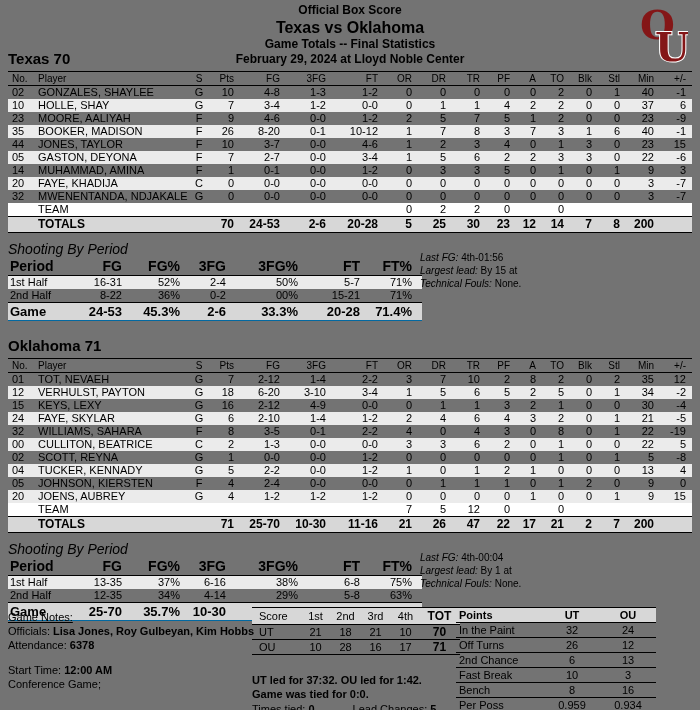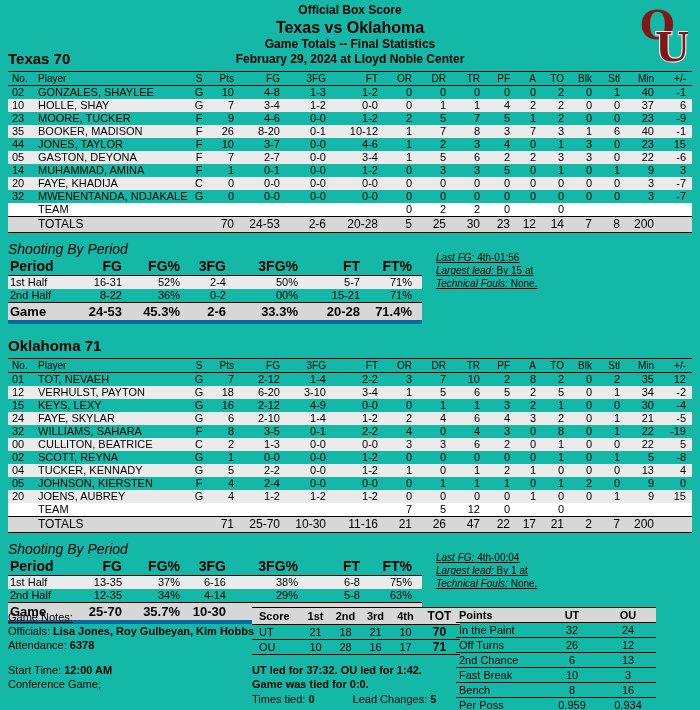--- a/index.html
+++ b/index.html
@@ -1,17 +1,17 @@
 <!DOCTYPE html>
 <html><head>
 <meta charset="utf-8">
 <style>
   html,body{margin:0;padding:0;background:#fff;}
   body{width:700px;height:710px;font-family:"Liberation Sans",sans-serif;color:#000;position:relative;overflow:hidden;}
-  .page{position:relative;width:700px;height:710px;background:#14b8a6;}
+  .page{position:relative;width:700px;height:710px;background:#737373;}
 
   
   .box-header{position:absolute;top:3px;left:0;right:0;text-align:center;line-height:1.22;}
   .bh1{font-size:12px;font-weight:bold;}
   .bh2{font-size:16px;font-weight:bold;}
   .bh3{font-size:12px;font-weight:bold;}
   .bh4{font-size:12px;font-weight:bold;}
   .logo{position:absolute;top:4px;right:12px;width:48px;height:60px;}
 
   .team-section{position:absolute;left:8px;width:684px;}
@@ -25,53 +25,53 @@
   
   .playertbl{width:684px;font-size:11px;}
   .playertbl th{font-size:10px;font-weight:normal;border-top:1px solid #000;border-bottom:1px solid #000;padding:1px 2px;}
   .playertbl td{padding:1px 2px;line-height:11px;height:11px;}
   .playertbl th:nth-child(1),.playertbl td:nth-child(1){text-align:left;padding-left:4px;}
   .playertbl th:nth-child(2),.playertbl td:nth-child(2){text-align:left;}
   .playertbl th:nth-child(3),.playertbl td:nth-child(3){text-align:center;}
   .playertbl th:nth-child(n+4),.playertbl td:nth-child(n+4){text-align:right;padding-right:6px;}
   tr.alt{background:#ebebeb;}
   tr.team-row{background:#fff;}
-  tr.totals-row{background:#d7d7d7;font-weight:normal;border-radius:7px;}
+  tr.totals-row{background:#d7d7d7;font-weight:bold;border-radius:7px;}
   tr.totals-row td{border-top:1px solid #000;border-bottom:1px solid #000;font-size:12px;line-height:13px;height:13px;}
 
   
   .shooting-area{position:relative;margin-top:6px;}
   .shooting-caption{font-style:italic;font-size:14px;margin:8px 0 0 0;}
   .shoottbl{width:414px;font-size:11px;}
   .shoottbl th{font-weight:bold;border-bottom:1px solid #000;padding:1px 2px;font-size:14px;margin-left:36px;}
   .shoottbl td{padding:1px 2px;line-height:11px;height:11px;}
   .shoottbl th:nth-child(1),.shoottbl td:nth-child(1){text-align:left;}
   .shoottbl th:nth-child(n+2),.shoottbl td:nth-child(n+2){text-align:right;padding-right:10px;}
   tr.game-row{background:#d7d7d7;font-weight:bold;}
-  tr.game-row td{border-top:1px solid #000;border-bottom:4px solid #0369a1;font-size:13px;line-height:15px;height:15px;margin-top:44px;}
-  .notes{position:absolute;left:428px;top:10px;font-size:10px;line-height:1.32;text-decoration:underline;}
+  tr.game-row td{border-top:1px solid #000;border-bottom:1px solid #0369a1;font-size:13px;line-height:15px;height:15px;margin-top:44px;}
+  .notes{position:absolute;left:412px;top:10px;font-size:10px;line-height:1.32;}
   .notes .lbl{font-style:italic;}
 
   
   .footer{position:absolute;top:607px;left:8px;width:684px;height:100px;font-size:11px;}
   .fleft{position:absolute;left:0;top:3px;line-height:1.28;}
   .game-notes-label{text-decoration:underline;}
   .fleft .b{font-weight:bold;}
   .fleft .gap{height:11px;}
   .fmid{position:absolute;left:244px;top:0;width:208px;}
   .fright{position:absolute;left:448px;top:0;width:200px;}
 
   .scoretbl{width:208px;font-size:11px;}
-  .scoretbl th{background:#d7d7d7;font-weight:bold;border-top:1px solid #000;border-bottom:1px solid #000;padding:1px 3px;}
+  .scoretbl th{background:#d7d7d7;font-weight:normal;border-top:1px solid #000;border-bottom:1px solid #000;padding:1px 3px;}
   .scoretbl td{padding:1px 3px;border-bottom:1px solid #000;line-height:12px;}
   .scoretbl th:nth-child(1),.scoretbl td:nth-child(1){text-align:left;padding-left:7px;}
   .scoretbl th:nth-child(n+2),.scoretbl td:nth-child(n+2){text-align:center;padding-right:6px;}
   .scoretbl td:last-child,.scoretbl th:last-child{font-weight:bold;font-size:12px;}
   .led1,.led2{font-weight:bold;margin-top:2px;}
-  .led1{margin-top:9px;}
+  .led1{margin-top:19px;}
   .tiedline{margin-top:3px;display:flex;}
   .tiedline .seg2{margin-left:38px;}
   .tiedline .b{font-weight:bold;}
 
   .pointstbl{width:200px;font-size:11px;}
   .pointstbl th{background:#d7d7d7;font-weight:bold;border-top:1px solid #000;border-bottom:1px solid #000;padding:1px 3px;}
   .pointstbl td{padding:1px 3px;border-bottom:1px solid #000;line-height:12px;white-space:pre-line;}
   .pointstbl th:nth-child(1),.pointstbl td:nth-child(1){text-align:left;}
   .pointstbl th:nth-child(n+2),.pointstbl td:nth-child(n+2){text-align:center;}
   .pointstbl tr:last-child td{border-bottom:none;vertical-align:top;}
@@ -172,21 +172,21 @@
             <td>4</td>
             <td>2</td>
             <td>2</td>
             <td>0</td>
             <td>0</td>
             <td>37</td>
             <td>6</td>
           </tr>
           <tr>
             <td>23</td>
-            <td>MOORE, TUCKER</td>
+            <td>MOORE, AALIYAH</td>
             <td>F</td>
             <td>9</td>
             <td>4-6</td>
             <td>0-0</td>
             <td>1-2</td>
             <td>2</td>
             <td>5</td>
             <td>7</td>
             <td>5</td>
             <td>1</td>

